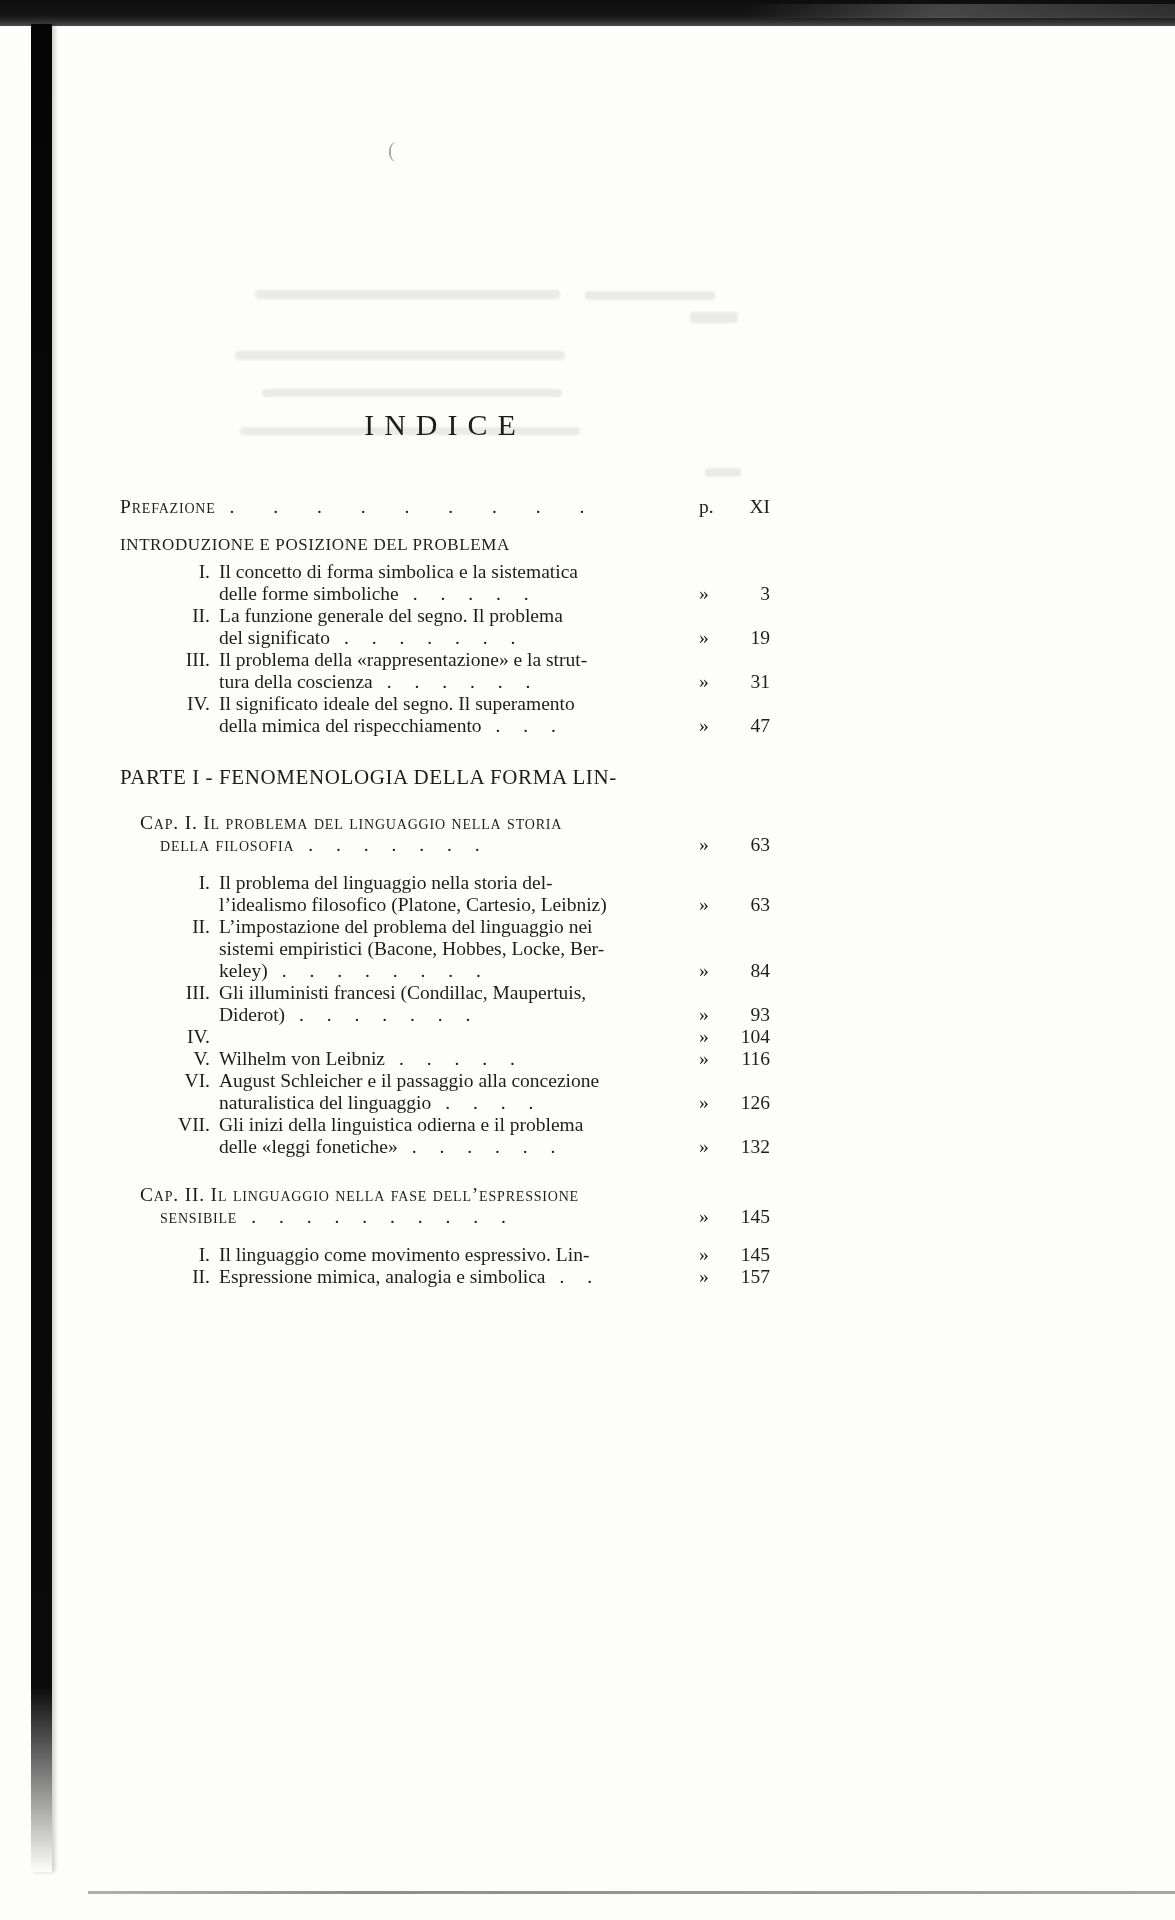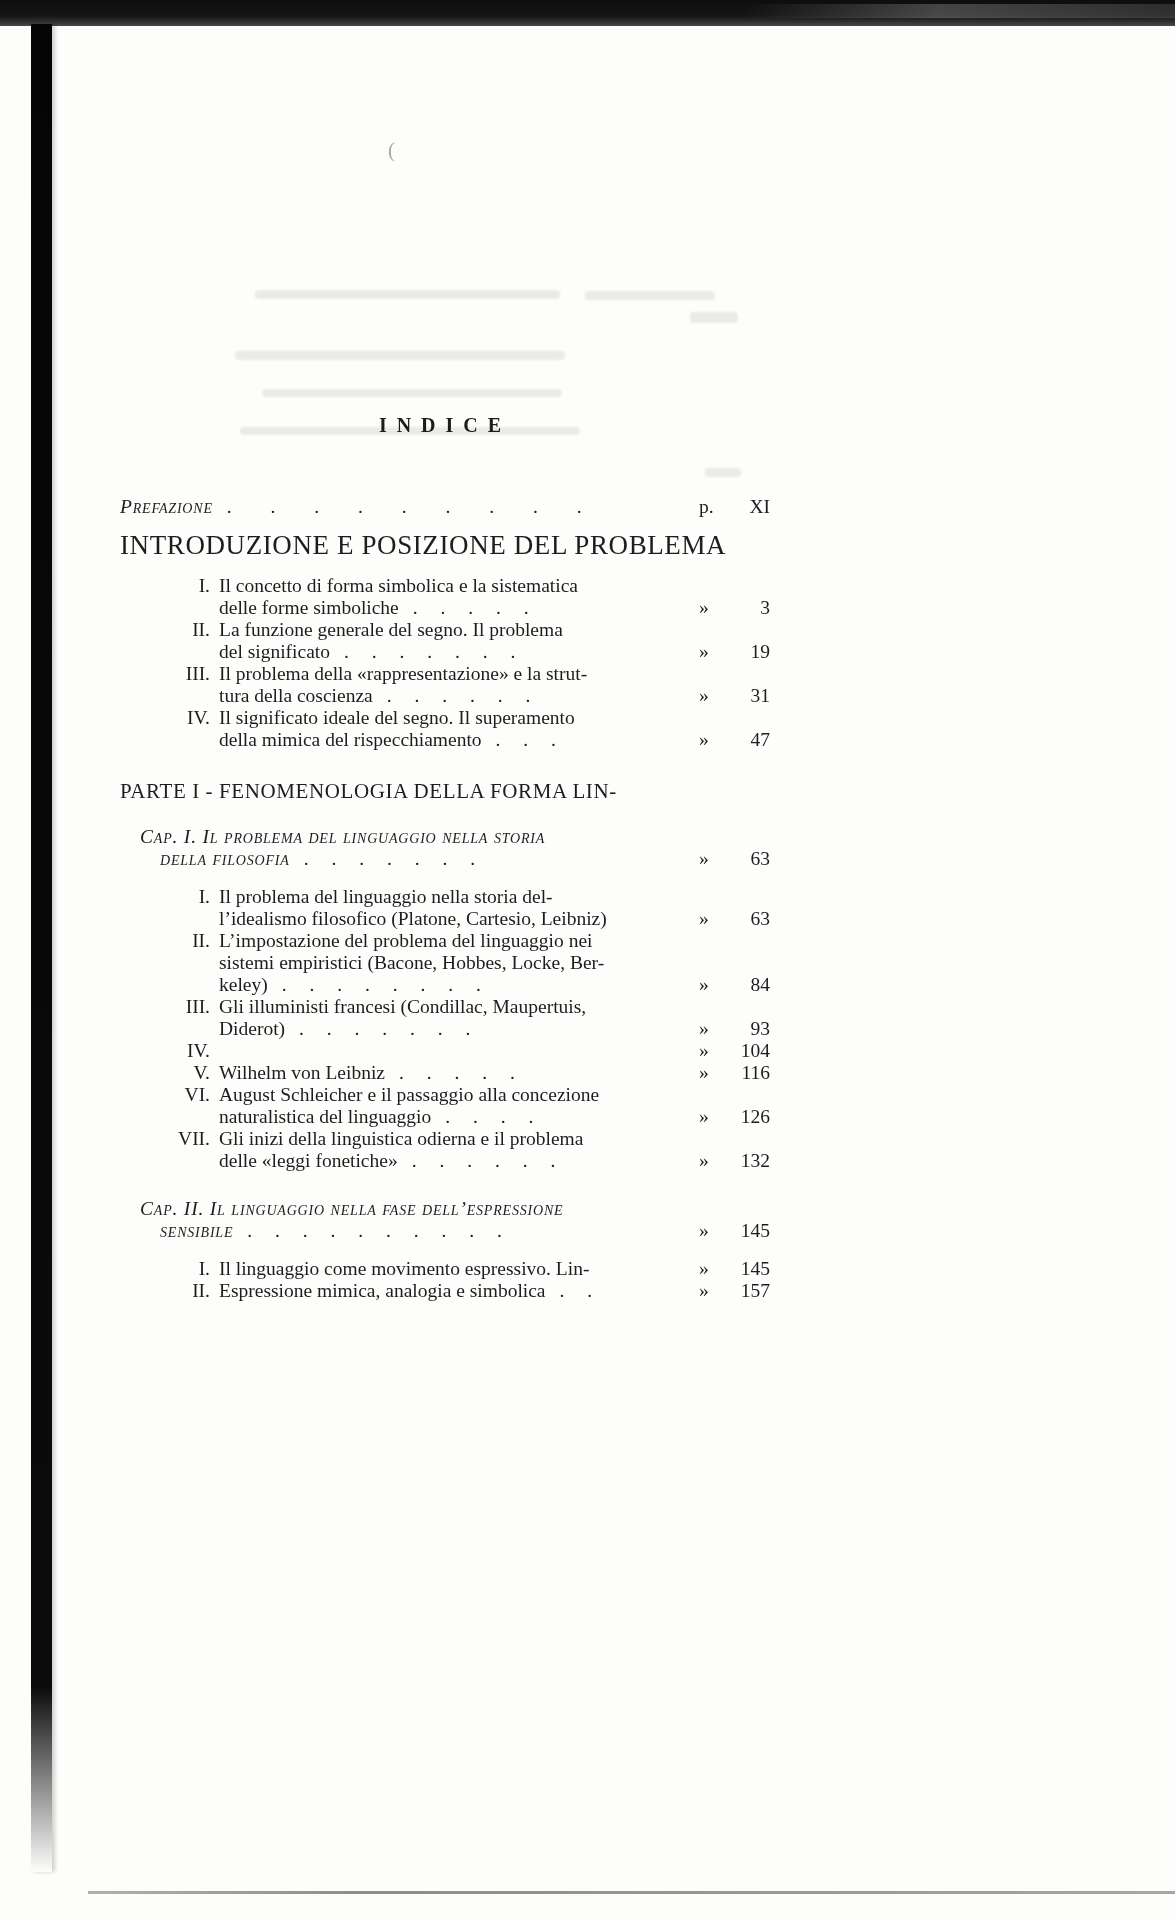--- a/index.html
+++ b/index.html
@@ -45,33 +45,33 @@
     position: relative;
     width: 650px;
     margin-left: 120px;
     padding-top: 408px;
     font-size: 19.5px;
     line-height: 22px;
   }
   .title {
     margin: 0 0 54px 0;
     text-align: center;
-    font-size: 20px;
+    font-size: 30px;
     line-height: 34px;
-    font-weight: 700;
+    font-weight: 400;
     letter-spacing: 10px;
   }
-  .sc { font-variant: small-caps; letter-spacing: 0.8px; font-style: italic; }
+  .sc { font-variant: small-caps; letter-spacing: 0.8px; }
 
   .prefrow { display: flex; align-items: baseline; margin-bottom: 15px; }
   .dots-wide { flex: 1; margin: 0 14px; word-spacing: 34px; white-space: nowrap; overflow: hidden; }
 
   .heading {
-    margin: 0 0 18px 0;
-    font-size: 27px;
+    margin: 0 0 4px 0;
+    font-size: 17px;
     line-height: 24px;
     font-weight: 400;
     letter-spacing: 0.6px;
   }
 
   .entries { }
   .entry { display: flex; }
   .entry .num { flex: none; width: 90px; padding-right: 9px; text-align: right; }
   .entry .body { flex: none; width: 480px; }
   .entry .body .line { white-space: nowrap; }

